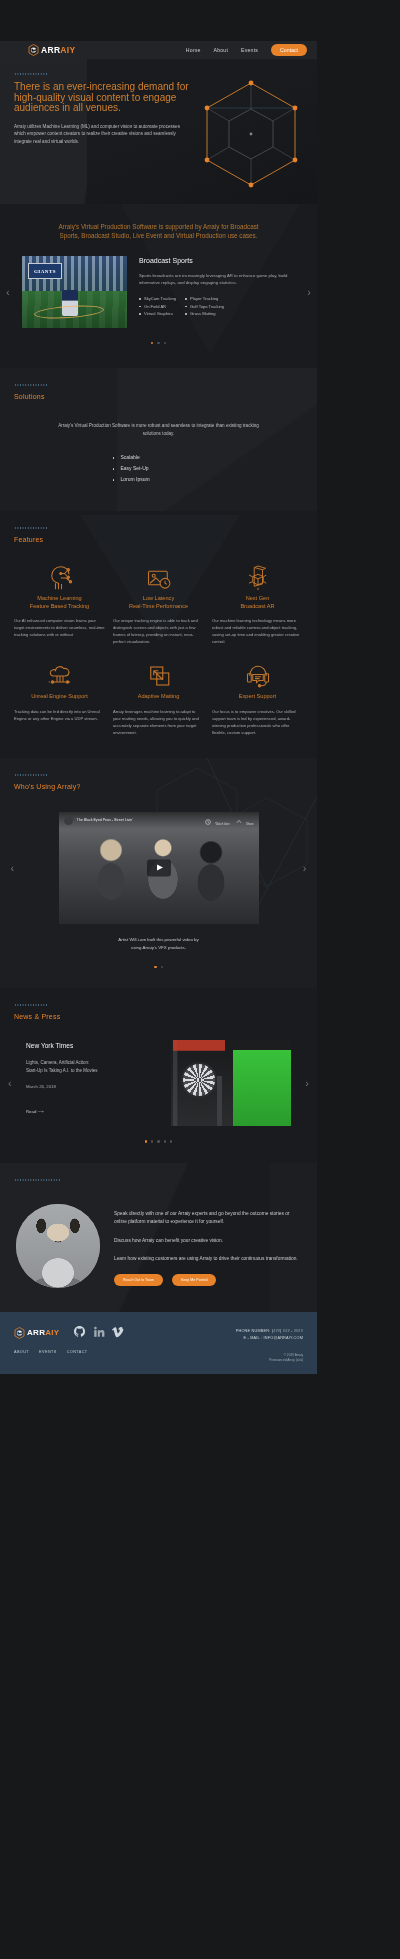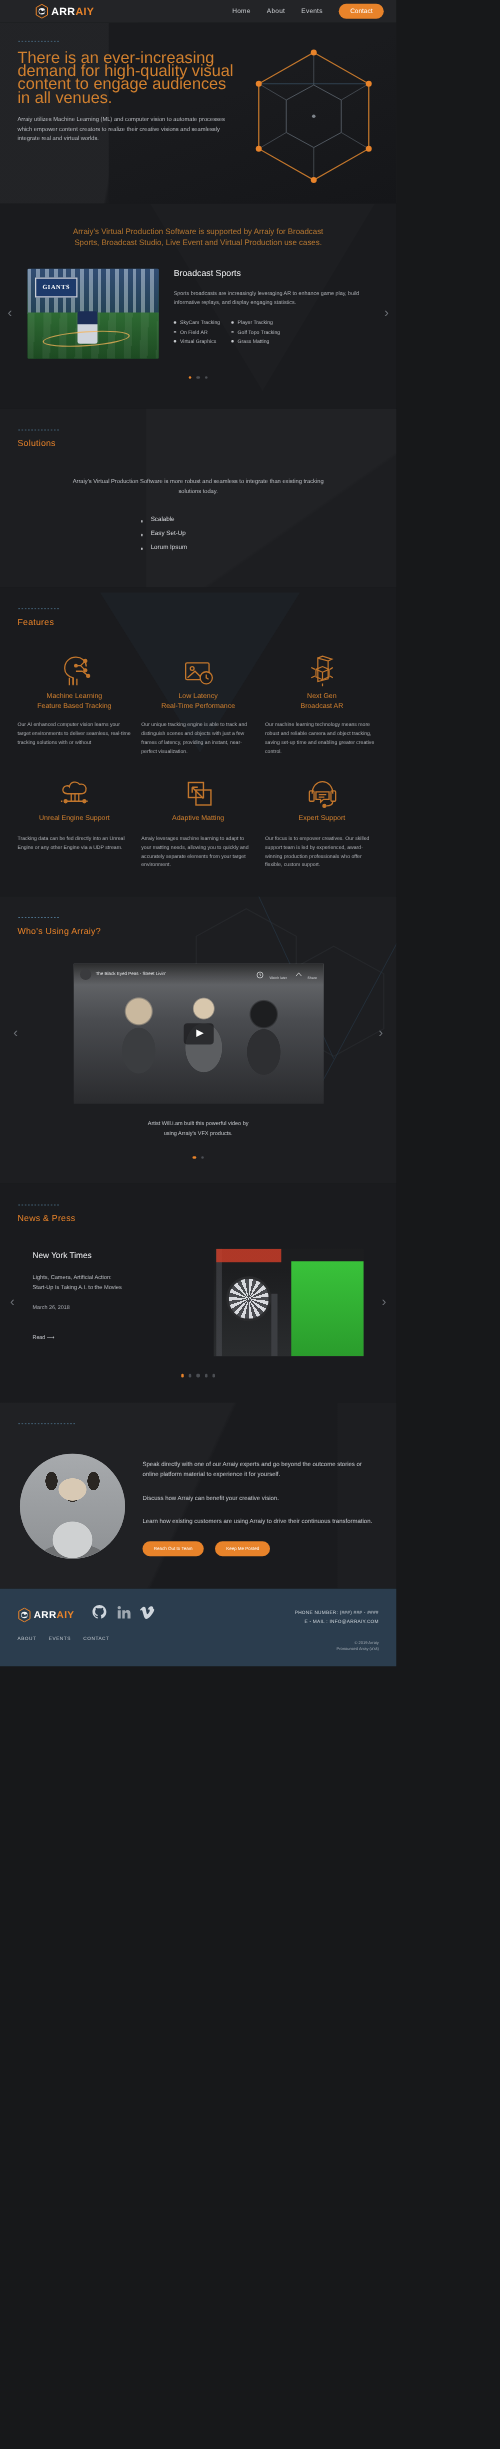--- a/index.html
+++ b/index.html
@@ -5,21 +5,21 @@
   * { box-sizing: border-box; margin: 0; padding: 0; }
   html, body { width: 400px; }
   body {
     width: 400px; height: 1959px;
     background: #17181a;
     font-family: "Liberation Sans", sans-serif;
     color: #d6d8da;
     overflow: hidden;
     position: relative;
   }
-  .page { width: 317px; position: relative; }
+  .page { width: 317px; position: relative; margin-top: 41px; }
 
   
   .topbar {
     height: 18px; background: #232427;
     display: flex; align-items: center;
     padding: 0 10px; position: relative; z-index: 30;
   }
   .logo { display: flex; align-items: center; gap: 2px; margin-left: 18px; }
   .logo-mark {
     width: 11px; height: 12px; position: relative;
@@ -95,21 +95,21 @@
     position: absolute; left: 0; top: 0; width: 200px; height: 145px;
     background: linear-gradient(100deg, #232427 0 48%, #1a1b1e 49% 100%);
     opacity: .9;
   }
   .demand .bgshape2 {
     position: absolute; right: 0; top: 0; width: 230px; height: 145px;
     background: linear-gradient(160deg, #1a1b1e 0 40%, #151619 100%);
   }
   .demand .inner { position: relative; z-index: 4; padding: 0 14px; }
   .demand h2 {
-    color: #d1802f; font-size: 13px; font-weight: normal;
+    color: #d1802f; font-size: 10px; font-weight: normal;
     line-height: 10.5px; margin-bottom: 9px; max-width: 180px;
   }
   .demand p {
     font-size: 4.6px; line-height: 7.5px; color: #b9bcc1; max-width: 175px;
   }
   .hexwrap {
     position: absolute; right: 6px; top: 16px; width: 120px; height: 118px; z-index: 3;
   }
 
   

